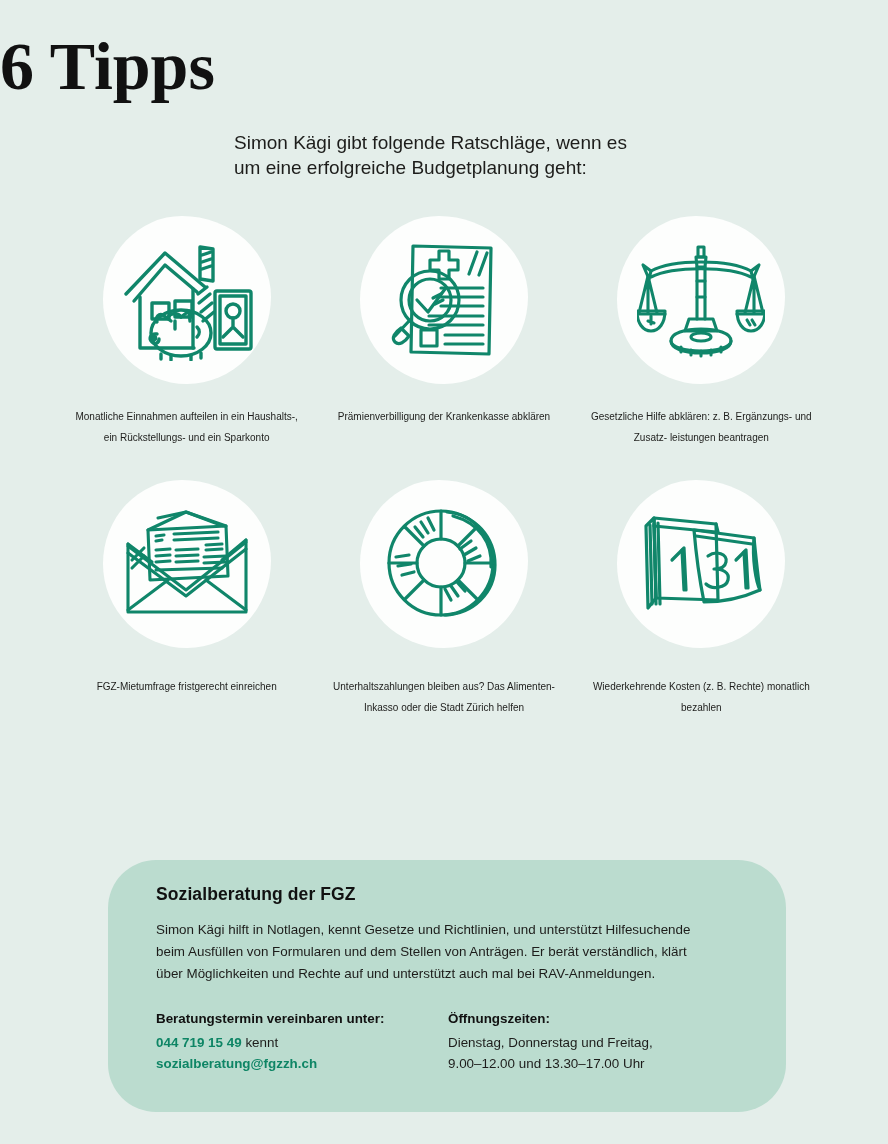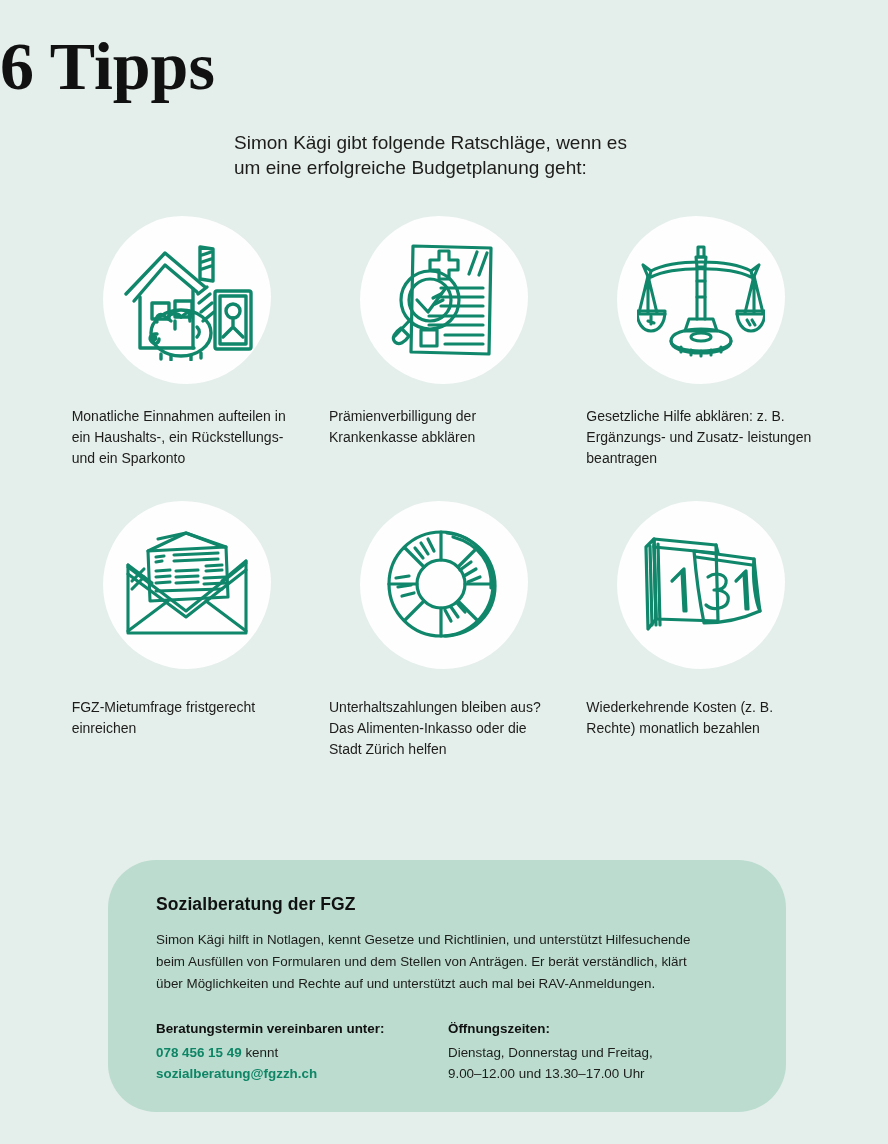--- a/index.html
+++ b/index.html
@@ -49,39 +49,39 @@
     height: 168px;
     background: #fdfefd;
     display: flex;
     align-items: center;
     justify-content: center;
     border-radius: 47% 53% 50% 50% / 50% 48% 52% 50%;
   }
   .blob svg { display: block; }
   .caption {
     margin-top: 22px;
-    font-size: 14px;
+    font-size: 10px;
     line-height: 21px;
-    text-align: left;
+    text-align: center;
     color: #1d1d1b;
     max-width: 230px;
     white-space: pre-line;
   }
   .tip-r2 .caption { margin-top: 28px; }
 
   
   .info-card {
     position: absolute;
     left: 108px;
     top: 860px;
     width: 678px;
     height: 252px;
     background: #bbdccf;
     border-radius: 48px;
-    padding: 34px 46px 0 46px;
+    padding: 24px 46px 0 46px;
   }
   .card-title {
     font-size: 17.5px;
     font-weight: bold;
     letter-spacing: .1px;
     margin: 0 0 0 2px;
     color: #111;
   }
   .card-body {
     margin-top: 14px;
@@ -320,21 +320,21 @@
 </div>
 
 <div class="info-card">
   <h2 class="card-title">Sozialberatung der FGZ</h2>
   <p class="card-body">Simon Kägi hilft in Notlagen, kennt Gesetze und Richtlinien, und unterstützt Hilfesuchende beim Ausfüllen von Formularen und dem Stellen von Anträgen. Er berät verständlich, klärt über Möglichkeiten und Rechte auf und unterstützt auch mal bei RAV-Anmeldungen.</p>
 
   <div class="card-cols">
     <div class="card-col">
       <div class="col-head">Beratungstermin vereinbaren unter:</div>
       <div class="col-line">
-        <a class="link" href="#">078 456 15 49</a><span class="link-plain">&nbsp;</span><span class="link-plain">kennt</span>
+        <a class="link" href="#">044 719 15 49</a><span class="link-plain">&nbsp;</span><span class="link-plain">kennt</span>
       </div>
       <div class="col-line">
         <a class="link" href="#">sozialberatung@fgzzh.ch</a>
       </div>
     </div>
 
     <div class="card-col">
       <div class="col-head">Öffnungszeiten:</div>
       <div class="col-line">Dienstag, Donnerstag und Freitag,</div>
       <div class="col-line">9.00–12.00 und 13.30–17.00 Uhr</div>

